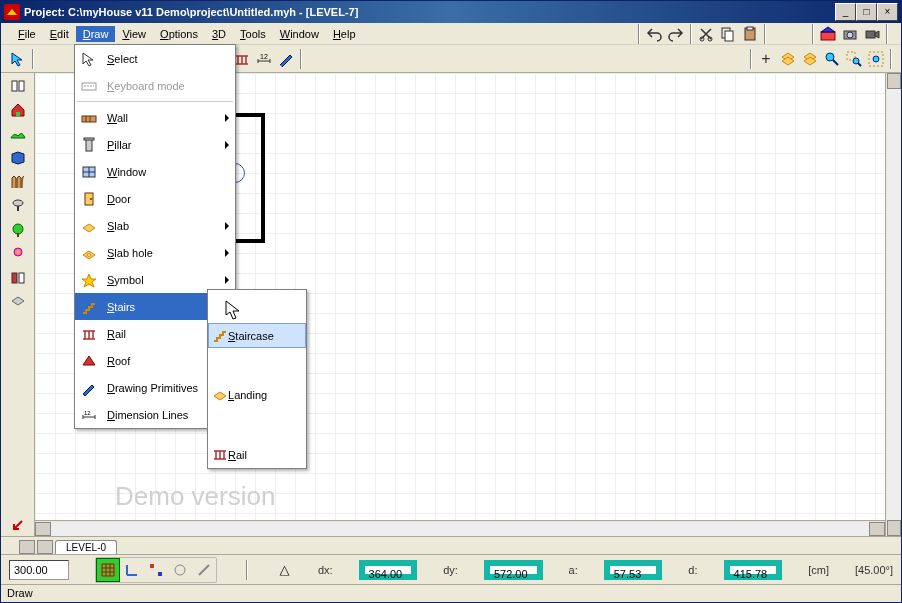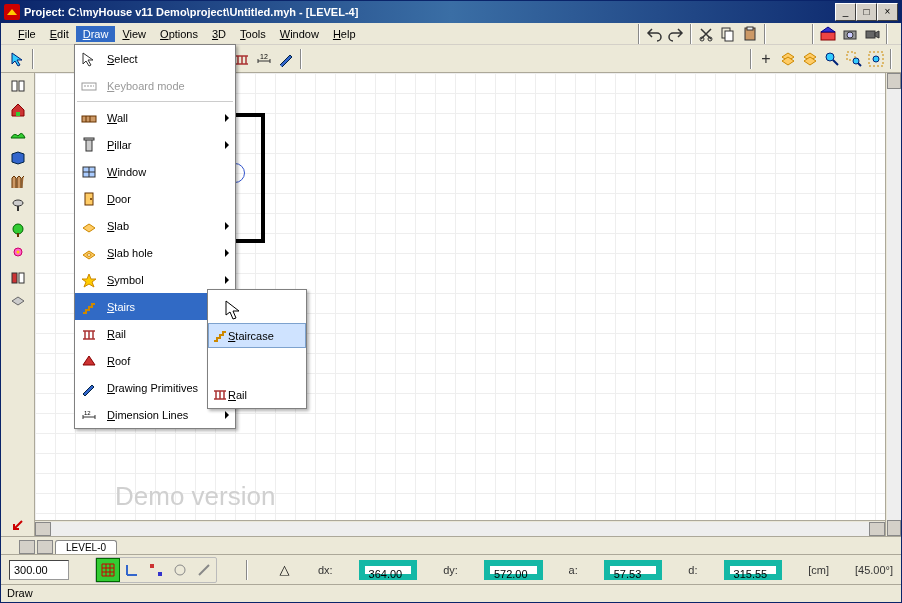--- a/index.html
+++ b/index.html
@@ -282,21 +282,21 @@
 
 .icon-svg { width:16px; height:16px; }
 </style>
 </head>
 <body>
 
 <div class="window">
 
   <div class="titlebar">
     <div class="app-icon"></div>
-    <div class="title">Project: C:\myHouse v11 Demo\project\Untitled.myh - [LEVEL-4]</div>
+    <div class="title">Project: C:\myHouse v11 Demo\project\Untitled.myh - [LEVEL-7]</div>
     <div class="titlebtns">
       <button>_</button>
       <button>□</button>
       <button>×</button>
     </div>
   </div>
 
   <div class="menubar">
     <span class="menu-item"><u>F</u>ile</span>
     <span class="menu-item"><u>E</u>dit</span>
@@ -562,21 +562,21 @@
     </div>
     <span class="vsep"></span>
     <span class="tbtn" style="font-size:13px;">△</span>
     <span class="status-label">dx:</span>
     <div class="status-field">364.00</div>
     <span class="status-label">dy:</span>
     <div class="status-field">572.00</div>
     <span class="status-label">a:</span>
     <div class="status-field">57.53</div>
     <span class="status-label">d:</span>
-    <div class="status-field">315.55</div>
+    <div class="status-field">415.78</div>
     <span class="status-label">[cm]</span>
     <span class="status-label">[45.00°]</span>
   </div>
 
   <div class="statusbar-bottom">
     <span>Draw</span>
   </div>
 
 </div>
 
@@ -714,20 +714,26 @@
 
 <div class="submenu" id="stairs-submenu">
     <div class="dd-item highlight">
       <span class="dd-icon"><svg class="icon-svg" viewBox="0 0 16 16">
           <path d="M2 14 h3 v-3 h3 v-3 h3 v-3 h3" fill="none" stroke="#c80" stroke-width="2"></path>
         </svg></span>
       <span><u>S</u>taircase</span>
     </div>
     <div class="dd-item">
       <span class="dd-icon"><svg class="icon-svg" viewBox="0 0 16 16">
+          <path d="M2 10 L8 6 L14 10 L8 14 Z" fill="#fc6" stroke="#c80"></path>
+        </svg></span>
+      <span><u>L</u>anding</span>
+    </div>
+    <div class="dd-item">
+      <span class="dd-icon"><svg class="icon-svg" viewBox="0 0 16 16">
           <path d="M2 13 h12 M4 13 v-8 M8 13 v-8 M12 13 v-8 M2 5 h12" stroke="#a33" stroke-width="1.5"></path>
         </svg></span>
       <span><u>R</u>ail</span>
     </div>
   </div>
 
 <div class="cursor">
   <svg width="16" height="20" viewBox="0 0 16 20">
       <polygon points="1,1 1,15 5,12 8,19 11,18 8,11 14,11" fill="#fff" stroke="#000"></polygon>
     </svg>

